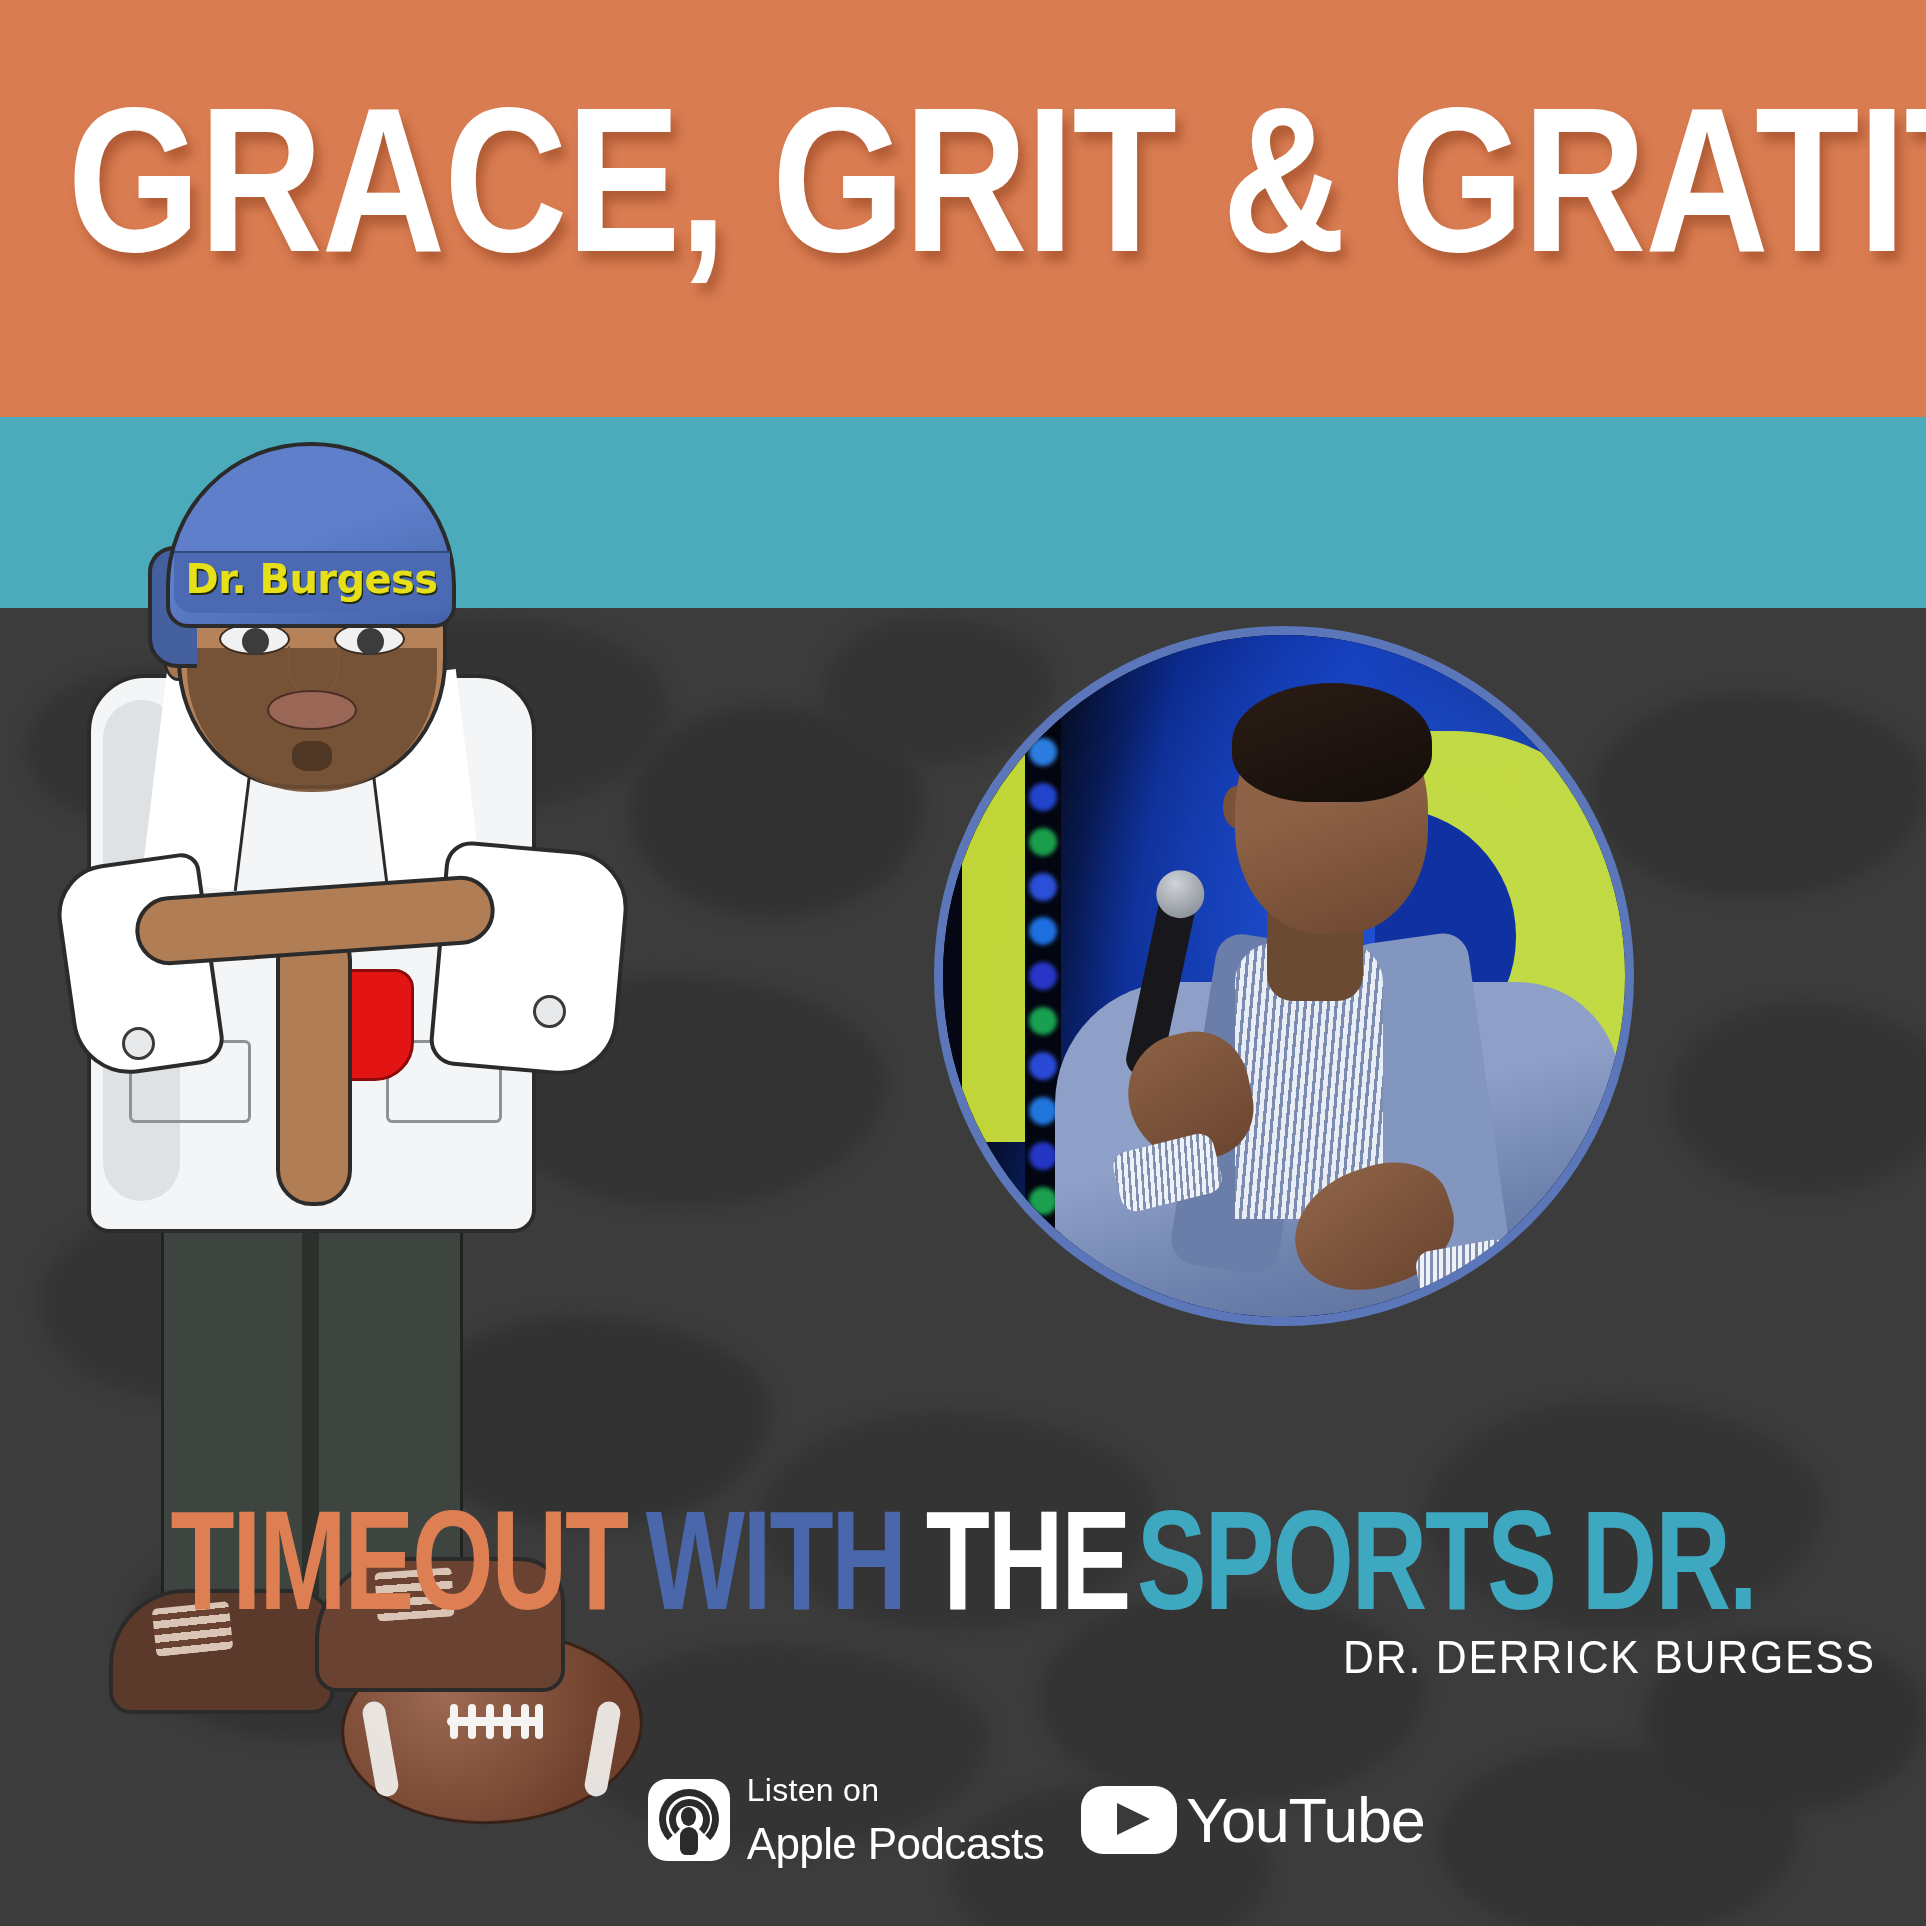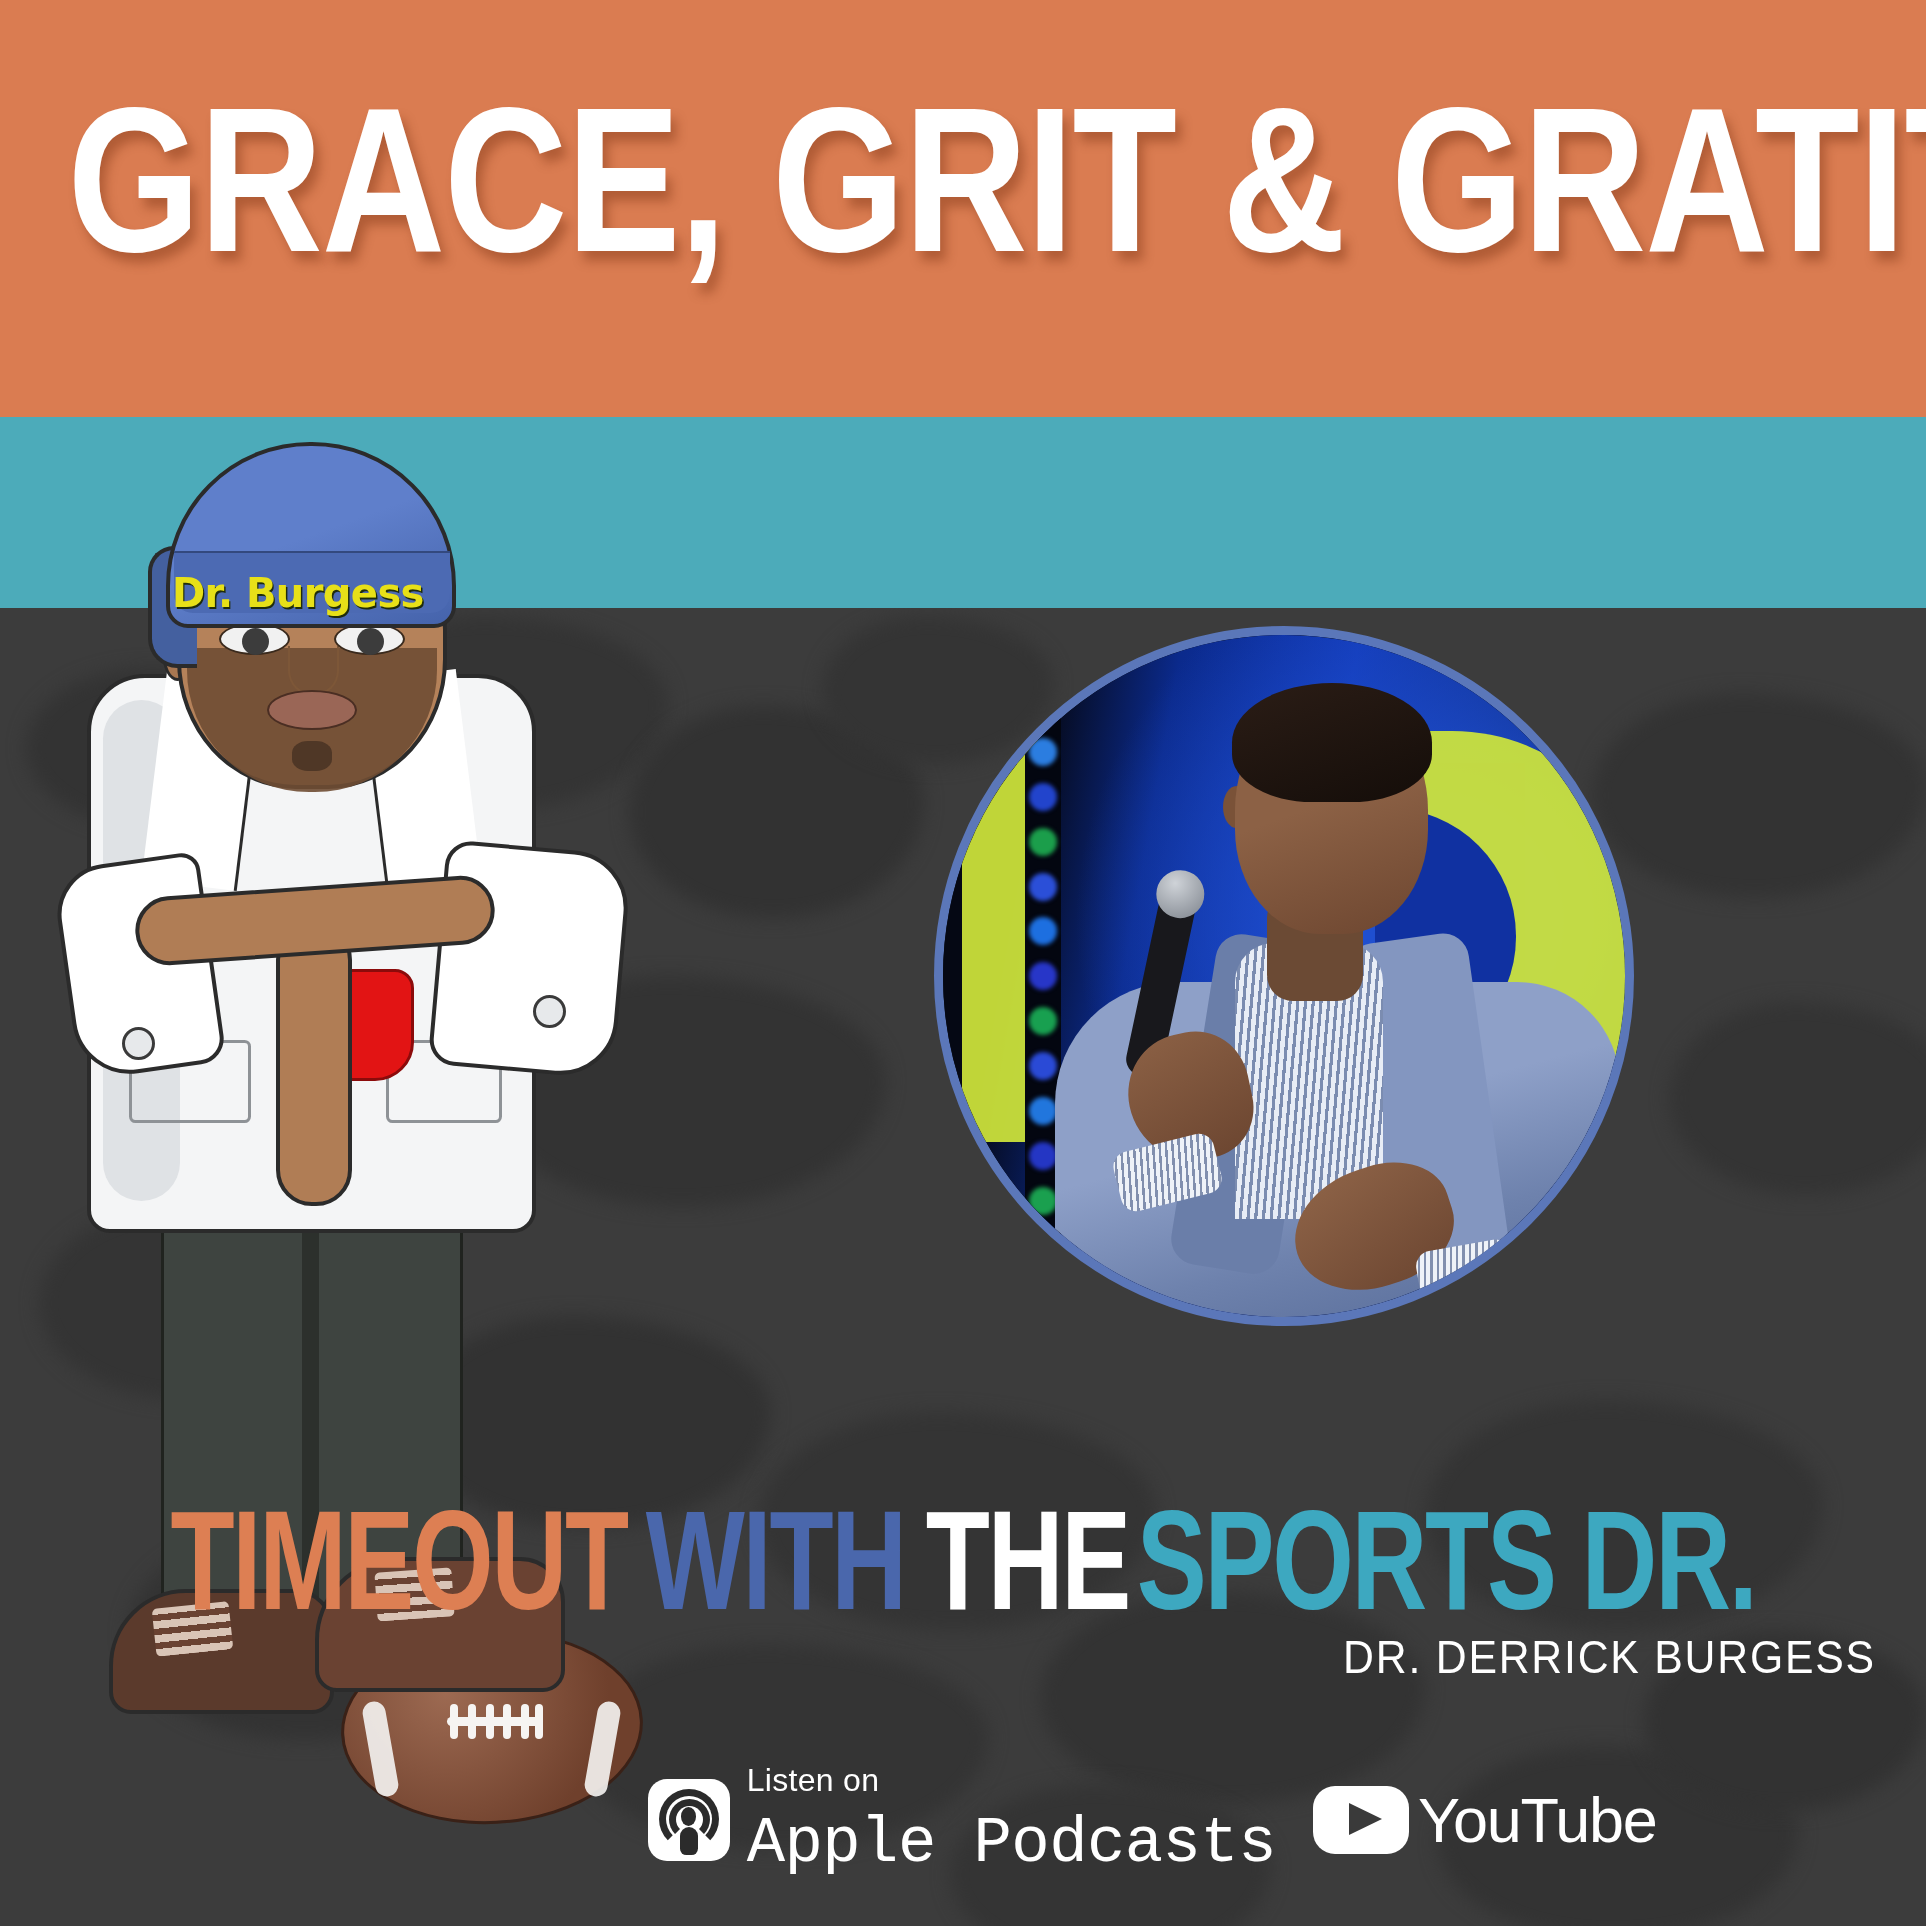--- a/index.html
+++ b/index.html
@@ -133,21 +133,21 @@
   .t-pupL{left:216px;top:230px;width:27px;height:27px;border-radius:50%;background:#3c3c3c;}
   .t-pupR{left:331px;top:230px;width:27px;height:27px;border-radius:50%;background:#3c3c3c;}
   .t-nose{left:262px;top:248px;width:51px;height:50px;border-radius:0 0 27px 27px;border:2.6px solid #7d5738;border-top:none;}
   .t-earL{left:136px;top:225px;width:31px;height:58px;border-radius:50%;background:#a87751;border:3.9px solid #2b2b2b;}
   
   .t-cap{left:140px;top:44px;width:290px;height:186px;border-radius:144px 144px 22px 22px;
          background:linear-gradient(160deg,#5f7fcb 0 50%,#4563ab 100%);border:4.5px solid #2b2b2b;}
   .t-capband{left:148px;top:153px;width:276px;height:62px;background:#4c6ab3;border-top:2.6px solid #33497e;border-radius:0 0 19px 19px;}
   .t-capback{left:122px;top:148px;width:49px;height:122px;border-radius:26px 0 0 29.5px;
          background:#44609f;border:4.5px solid #2b2b2b;border-right:none;}
-  .t-captext{left:146px;top:172px;width:279px;text-align:left;color:#e7e018;
+  .t-captext{left:146px;top:158px;width:279px;text-align:center;color:#e7e018;
          font-family:"DejaVu Sans",sans-serif;font-weight:700;font-size:40px;
          text-shadow:1.3px 1.9px 0 #1f2c0a;letter-spacing:-0.6px;}
   
   .t-shoeL{left:83px;top:1191px;width:225px;height:125px;background:#5b3a2c;border:4.5px solid #2b2b2b;
          border-radius:77px 39px 22px 22px;}
   .t-shoeR{left:289px;top:1159px;width:250px;height:135px;background:#6a4232;border:4.5px solid #2b2b2b;
          border-radius:83px 45px 22px 22px;}
   .t-laceL{left:128px;top:1207px;width:77px;height:48px;
          background:repeating-linear-gradient(0deg,#d9c4b6 0 7.7px,#6a4232 7.7px 14px);border-radius:5.1px;transform:rotate(-6deg);}
   .t-laceR{left:350px;top:1172px;width:77px;height:49px;
@@ -188,21 +188,21 @@
   .badge{display:flex;align-items:center;}
   .badge + .badge{margin-left:37px;}
   .ap-tile{width:82px;height:82px;border-radius:19px;background:#fff;position:relative;flex:none;}
   .ap-tile .ring{position:absolute;border:7px solid #2b2b2b;border-radius:50%;}
   .ap-tile .r1{left:11px;top:10.3px;width:60px;height:60px;border-bottom-color:transparent;}
   .ap-tile .r2{left:20.5px;top:20px;width:41px;height:41px;border-bottom-color:transparent;}
   .ap-dot{position:absolute;left:33px;top:28px;width:15.4px;height:19px;border-radius:50%;background:#2b2b2b;}
   .ap-body{position:absolute;left:32px;top:48px;width:18px;height:28px;border-radius:9px 9px 6.4px 6.4px;background:#2b2b2b;}
   .ap-text{margin-left:16.7px;color:#fff;line-height:1;}
   .ap-small{font-size:32px;font-weight:400;letter-spacing:0.3px;}
-  .ap-big{font-size:64px;font-weight:400;letter-spacing:-0.6px;margin-top:16px;font-family:Liberation Mono, monospace;}
+  .ap-big{font-size:44px;font-weight:400;letter-spacing:-0.6px;margin-top:16px;}
 
   .sp-mark{width:82px;height:82px;border-radius:50%;background:#fff;position:relative;flex:none;}
   .sp-mark i{position:absolute;left:50%;transform:translateX(-50%);border:6.4px solid transparent;
              border-top-color:#2b2b2b;border-radius:50%;}
   .sp-mark .a1{top:15.4px;width:55px;height:55px;}
   .sp-mark .a2{top:31px;width:41px;height:41px;}
   .sp-mark .a3{top:45px;width:27px;height:27px;}
   .sp-text{margin-left:7.7px;color:#fff;font-size:63px;letter-spacing:-1.3px;line-height:1;}
 
   .yt-mark{width:96px;height:68px;border-radius:22px;background:#fff;position:relative;flex:none;}

